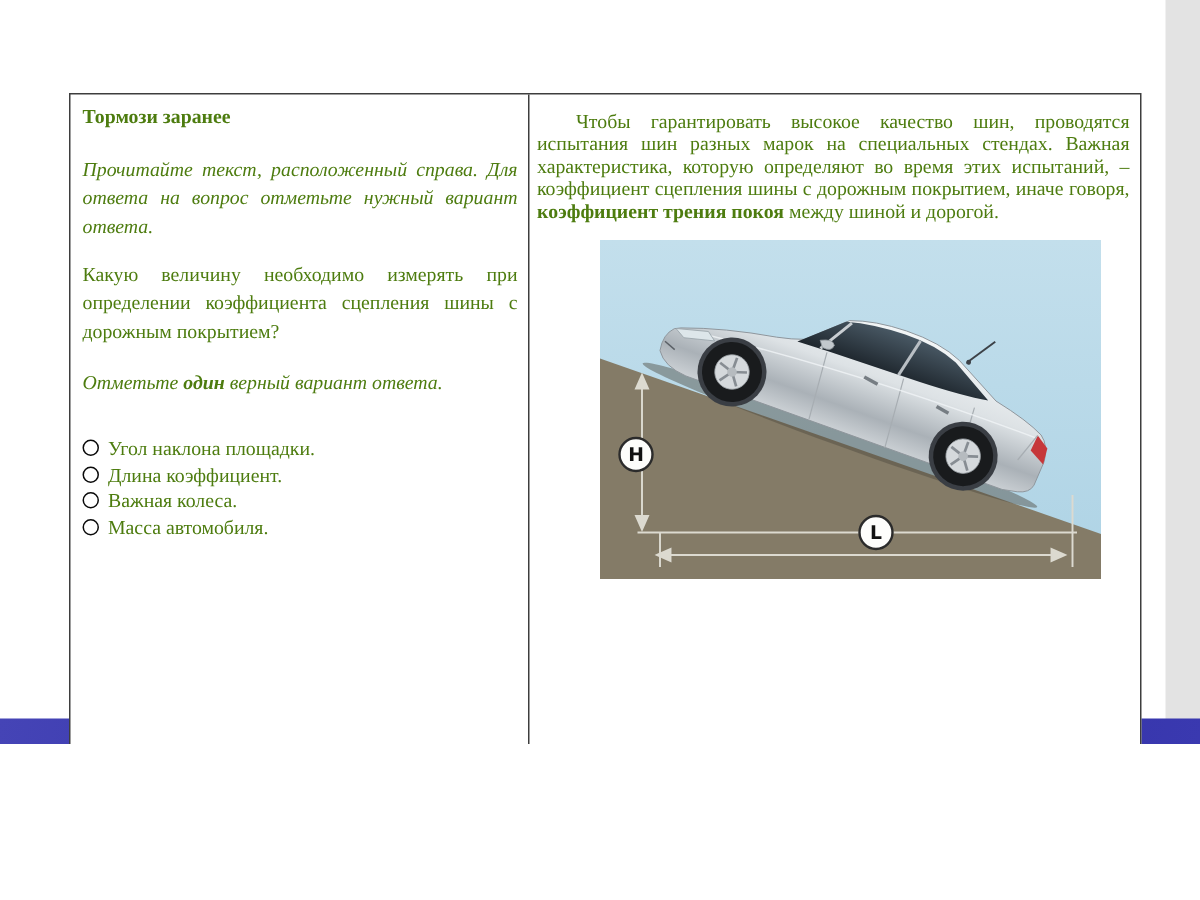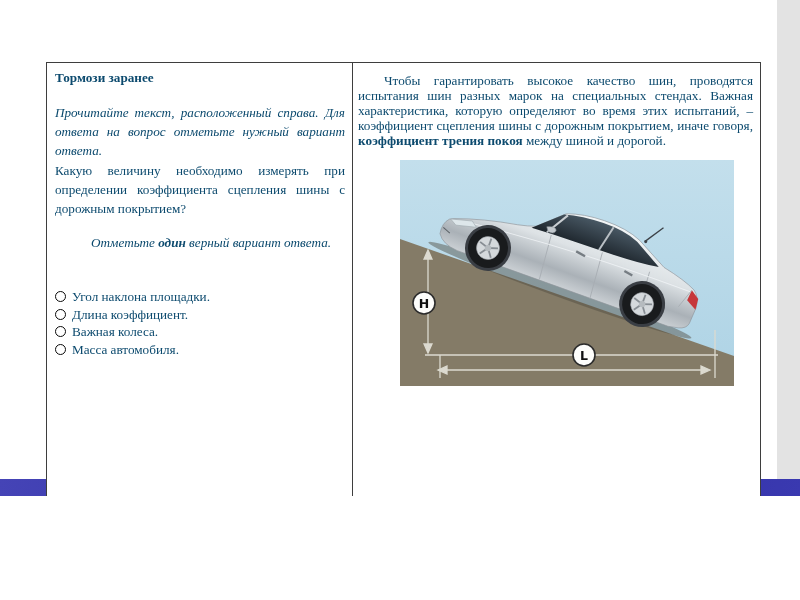--- a/index.html
+++ b/index.html
@@ -1,18 +1,18 @@
 <!DOCTYPE html>
 <html><head>
 <meta charset="utf-8">
 <style>
   html,body { margin:0; padding:0; background:#ffffff; }
   .page {
     position:relative; width:800px; height:496px; background:#ffffff;
-    font-family:"Liberation Serif", serif; color:#0c4a6e; overflow:hidden;
+    font-family:"Liberation Serif", serif; color:#4d7c0f; overflow:hidden;
   }
   .side-strip {
     position:absolute; top:0; right:0; width:23px; height:583px;
     background:#e3e3e3;
   }
   .bottom-strip {
     position:absolute; left:0; bottom:0; width:800px; height:17px;
     background:linear-gradient(100deg,#4544b6 0%,#3534ab 35%,#302fa3 70%,#3a39b0 100%);
   }
   .sheet {
@@ -25,24 +25,24 @@
     padding:5px 7px 5px 8px; font-size:13.2px; line-height:19px;
   }
   .col-right {
     flex:1; box-sizing:border-box; padding:6px 7px 4px 5px;
     font-size:13.2px; line-height:15px;
   }
   .col-right p { margin:4px 0 0 0; text-align:justify; text-indent:26px; }
   .lp-title { font-weight:bold; }
   .lp-task  { }
   .lp-instruction { font-style:italic; margin-top:16px; text-align:justify; }
-  .lp-question { margin-top:1px; text-align:justify; }
-  .lp-mark { font-style:italic; margin-top:15px;margin-left:36px; }
+  .lp-question { margin-top:13px; text-align:justify; }
+  .lp-mark { font-style:italic; margin-top:15px; }
   .lp-mark .b { font-weight:bold; }
-  .options { margin-top:36px; }
+  .options { margin-top:26px; }
   .option-row { line-height:17.6px; cursor:default; }
   .radio {
     display:inline-block; width:9px; height:9px; border:1.3px solid #0a0a0a;
     border-radius:50%; margin-right:6px; vertical-align:-1px; background:#fff;
   }
   .figure-wrap { margin:12px 0 0 42px; width:334px; height:226px; }
   .figure-wrap svg { display:block; }
 </style>
 </head>
 <body>

